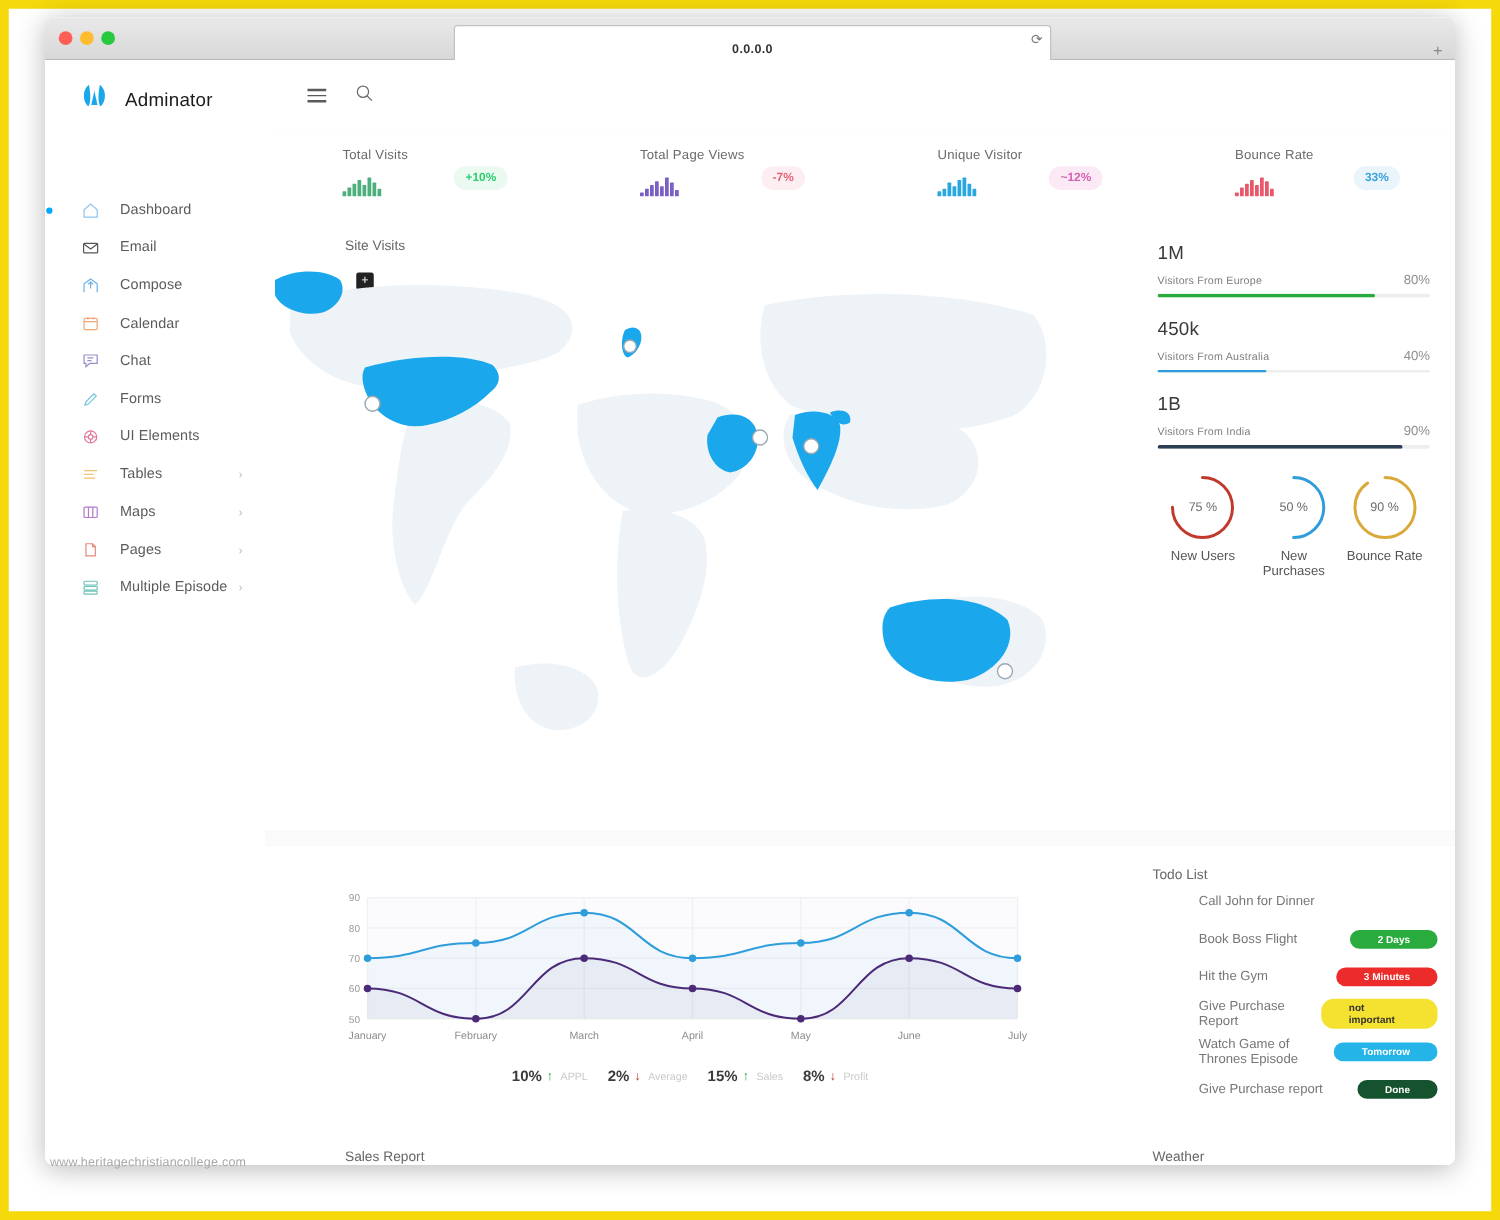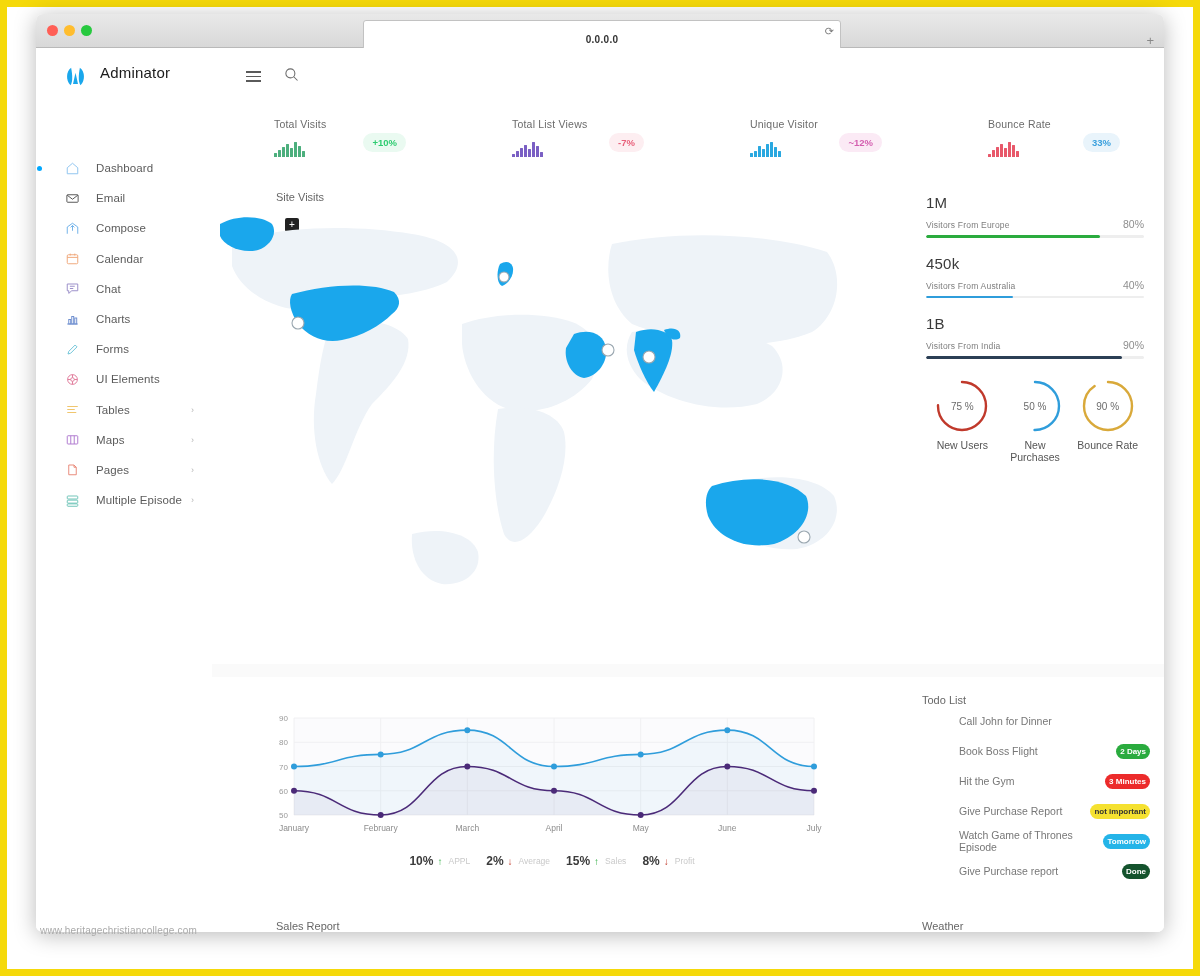--- a/index.html
+++ b/index.html
@@ -44,21 +44,21 @@
   
   #app {
     position: absolute; left: 0; top: 34px; width: 1128px; height: 884px;
     background: #ffffff; overflow: hidden;
   }
   
   #app-header {
     position: absolute; left: 0; top: 0; width: 1128px; height: 57px;
     background: #fff; display: flex; align-items: center;
   }
-  #brand { display: flex; align-items: flex-start; width: 176px; padding-left: 27px; }
+  #brand { display: flex; align-items: flex-end; width: 176px; padding-left: 27px; }
   #brand-logo { width: 25px; height: 25px; }
   #brand-name { margin-left: 12px; font-size: 15px; color: #1b1b1b; letter-spacing: .2px; }
   #hamburger-icon { margin-left: 34px; cursor: pointer; }
   #hamburger-icon span {
     display: block; width: 15px; height: 1.6px; background: #5a5a5a; margin: 3px 0;
   }
   #header-search-icon { margin-left: 23px; cursor: pointer; }
   #header-right {
     position: absolute; right: 22px; top: 0; height: 57px;
     display: flex; align-items: center; gap: 18px;
@@ -189,21 +189,21 @@
     position: absolute; left: 660px; top: 572px; width: 292px; height: 227px;
     background: #fff; padding: 17px 14px 0 50px;
   }
   #todo-title { font-size: 11px; color: #676767; }
   .todo-row {
     display: flex; align-items: center; justify-content: space-between;
     height: 30px; padding-left: 37px;
   }
   .todo-text { font-size: 10.5px; color: #777; }
   .todo-badge {
-    font-size: 8px; color: #fff; padding: 3px 4px; border-radius: 10px; font-weight: bold;
+    font-size: 8px; color: #fff; padding: 3px 22px; border-radius: 10px; font-weight: bold;
   }
 
   
   #sales {
     position: absolute; left: 0; top: 799px; width: 660px; height: 85px;
     background: #fff; padding: 16px 0 0 64px;
   }
   #sales-title { font-size: 11px; color: #676767; }
 
   
@@ -300,31 +300,20 @@
           <span class="nav-label">Calendar</span>
         </div>
         <div class="nav-item" style="margin-bottom: 0px; height: 30.2px;">
           <span class="nav-icon">
             <svg width="15" height="15" viewBox="0 0 20 20">
               <path fill="none" stroke="#9a8ec9" stroke-width="1.3" d="M3 4 H17 V13 H9 L5 16.5 V13 H3 Z"></path>
               <path fill="none" stroke="#9a8ec9" stroke-width="1.3" d="M6.5 7 H13 M6.5 10 H11"></path>
             </svg>
           </span>
           <span class="nav-label">Chat</span>
-        </div>
-        <div class="nav-item" style="margin-bottom: 0px; height: 30.2px;">
-          <span class="nav-icon">
-            <svg width="15" height="15" viewBox="0 0 20 20">
-              <path fill="none" stroke="#6f8fd0" stroke-width="1.3" d="M3 16 H17"></path>
-              <rect fill="none" stroke="#6f8fd0" stroke-width="1.3" x="5" y="10" width="2.6" height="6"></rect>
-              <rect fill="none" stroke="#6f8fd0" stroke-width="1.3" x="9" y="6" width="2.6" height="10"></rect>
-              <rect fill="none" stroke="#6f8fd0" stroke-width="1.3" x="13" y="8" width="2.6" height="8"></rect>
-            </svg>
-          </span>
-          <span class="nav-label">Charts</span>
         </div>
         <div class="nav-item" style="margin-bottom: 0px; height: 30.2px;">
           <span class="nav-icon">
             <svg width="15" height="15" viewBox="0 0 20 20">
               <path fill="none" stroke="#6fc4d8" stroke-width="1.3" d="M4 16 L5 12.5 L13.5 4 L16 6.5 L7.5 15 Z"></path>
             </svg>
           </span>
           <span class="nav-label">Forms</span>
         </div>
         <div class="nav-item" style="margin-bottom: 0px; height: 30.2px;">
@@ -392,21 +381,21 @@
                 <i style="height: 13px; background: rgb(76, 175, 125);"></i>
                 <i style="height: 9px; background: rgb(76, 175, 125);"></i>
                 <i style="height: 15px; background: rgb(76, 175, 125);"></i>
                 <i style="height: 11px; background: rgb(76, 175, 125);"></i>
                 <i style="height: 6px; background: rgb(76, 175, 125);"></i>
               </div>
             </div>
             <div class="stat-badge" style="color: rgb(46, 204, 113); background: rgb(234, 250, 241);">+10%</div>
           </div>
           <div class="stat-card">
-            <div class="stat-title">Total List Views</div>
+            <div class="stat-title">Total Page Views</div>
             <div class="stat-row2">
               <div class="spark">
                 <i style="height: 3px; background: rgb(122, 95, 196);"></i>
                 <i style="height: 6px; background: rgb(122, 95, 196);"></i>
                 <i style="height: 9px; background: rgb(122, 95, 196);"></i>
                 <i style="height: 12px; background: rgb(122, 95, 196);"></i>
                 <i style="height: 8px; background: rgb(122, 95, 196);"></i>
                 <i style="height: 15px; background: rgb(122, 95, 196);"></i>
                 <i style="height: 11px; background: rgb(122, 95, 196);"></i>
                 <i style="height: 5px; background: rgb(122, 95, 196);"></i>

